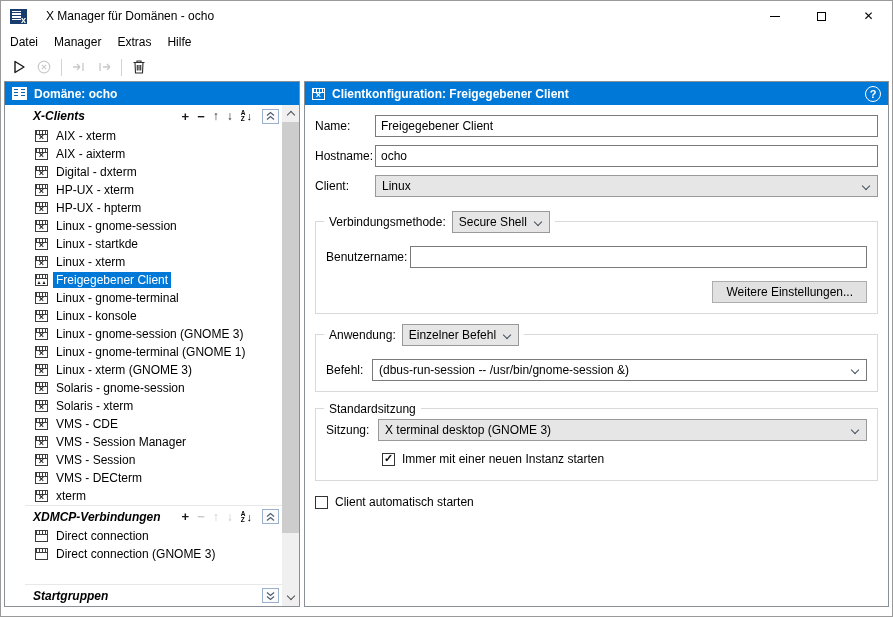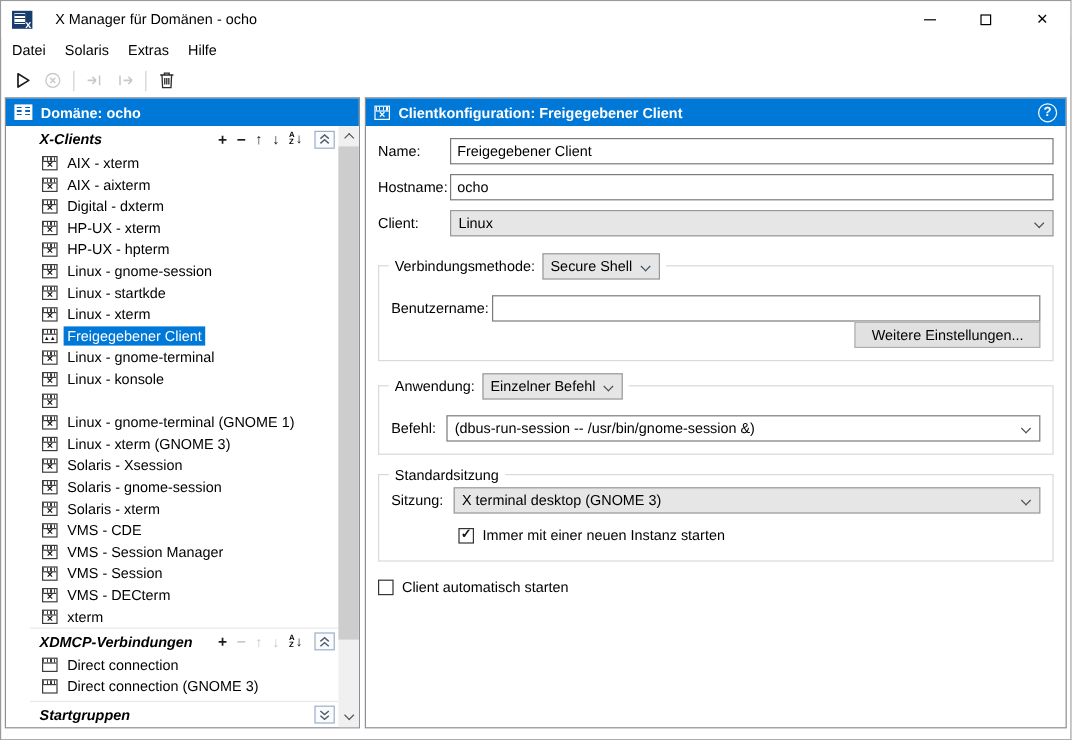--- a/index.html
+++ b/index.html
@@ -91,21 +91,21 @@
   .combo { height:22px; border:1px solid #999; background:#e6e6e6; display:flex; align-items:center;
     padding:0 22px 0 6px; position:relative; color:#000; white-space:nowrap; }
   .combo .cchev { position:absolute; right:8px; top:7px; width:6px; height:6px;
     border-right:1.4px solid #44505e; border-bottom:1.4px solid #44505e; transform:rotate(45deg); }
   .combo.white { background:#fff; border-color:#7a7a7a; }
   .combo.grow { flex:1; }
   .group { border:1px solid #d9d9d9; position:relative; padding:22px 10px 10px; margin-top:20px; flex:0 0 auto; }
   .legend { position:absolute; top:-12px; left:8px; background:#fff; display:flex; align-items:center;
     gap:6px; padding:0 5px; height:24px; }
   .legend.text-only { height:16px; top:-8px; }
-  .btn-row { display:flex; justify-content:flex-end; margin-top:0; }
+  .btn-row { display:flex; justify-content:flex-end; margin-top:13px; }
   .btn { height:22px; padding:0 13px; background:#e1e1e1; border:1px solid #adadad; font:inherit; }
   .checkbox-row { display:flex; align-items:center; margin-top:12px; flex:0 0 auto; }
   .checkbox-row.indented { margin-left:56px; margin-top:11px; }
   .cb { width:13px; height:13px; border:1px solid #333; background:#fff; margin-right:7px; flex:0 0 auto;
     display:inline-flex; align-items:center; justify-content:center; }
   .cb.checked::after { content:"✓"; font-size:11px; font-weight:bold; line-height:1; margin-top:-1px; color:#111; }
 </style>
 </head>
 <body>
 
@@ -122,21 +122,21 @@
           <span class="max-glyph"></span>
         </div>
       <div class="cap-btn">
           <span class="close-glyph">✕</span>
         </div>
     </div>
   </div>
 
   <div class="menubar">
     <span class="menu-item">Datei</span>
-    <span class="menu-item">Solaris</span>
+    <span class="menu-item">Manager</span>
     <span class="menu-item">Extras</span>
     <span class="menu-item">Hilfe</span>
   </div>
 
   <div class="toolbar">
     <div class="tb-btn">
       <svg width="16" height="16" viewBox="0 0 16 16">
         <path d="M4 2.5 L13 8 L4 13.5 Z" fill="none" stroke="#1a1a1a" stroke-width="1.4" stroke-linejoin="round"></path>
       </svg>
     </div>
@@ -236,32 +236,29 @@
               <div class="list-item">
     <span class="li-icon icon-xclient"></span>
     <span class="li-label">Linux - gnome-terminal</span>
   </div>
               <div class="list-item">
     <span class="li-icon icon-xclient"></span>
     <span class="li-label">Linux - konsole</span>
   </div>
               <div class="list-item">
     <span class="li-icon icon-xclient"></span>
+    <span class="li-label">Linux - gnome-session (GNOME 3)</span>
   </div>
               <div class="list-item">
     <span class="li-icon icon-xclient"></span>
     <span class="li-label">Linux - gnome-terminal (GNOME 1)</span>
   </div>
               <div class="list-item">
     <span class="li-icon icon-xclient"></span>
     <span class="li-label">Linux - xterm (GNOME 3)</span>
-  </div>
-              <div class="list-item">
-    <span class="li-icon icon-xclient"></span>
-    <span class="li-label">Solaris - Xsession</span>
   </div>
               <div class="list-item">
     <span class="li-icon icon-xclient"></span>
     <span class="li-label">Solaris - gnome-session</span>
   </div>
               <div class="list-item">
     <span class="li-icon icon-xclient"></span>
     <span class="li-label">Solaris - xterm</span>
   </div>
               <div class="list-item">

